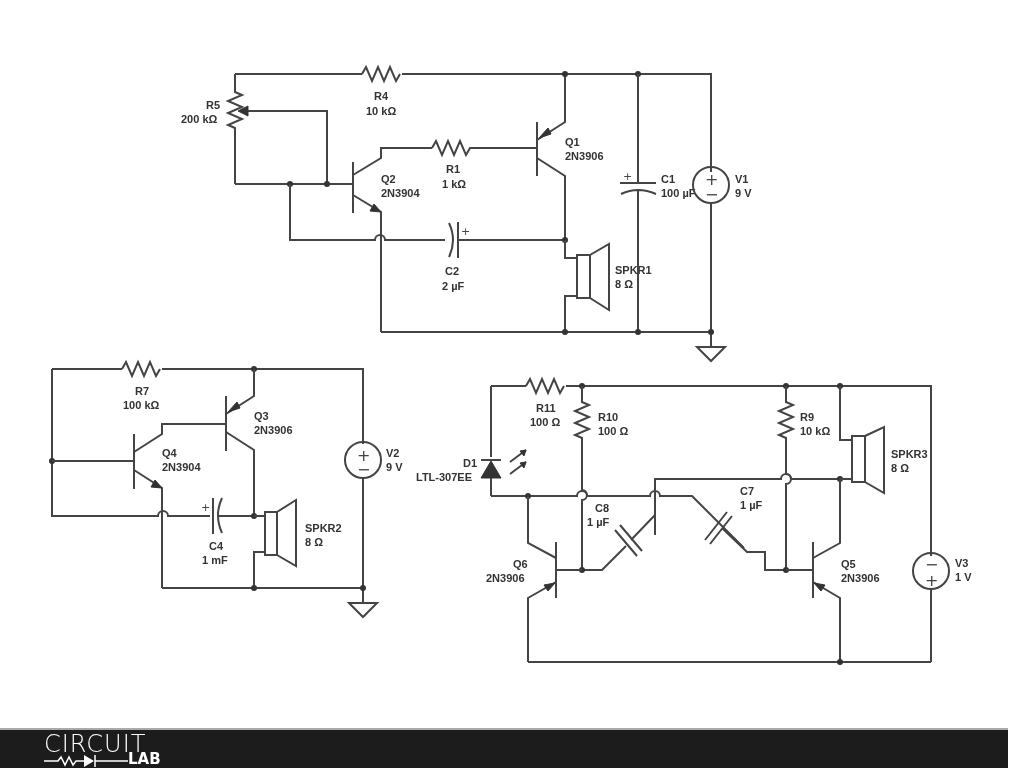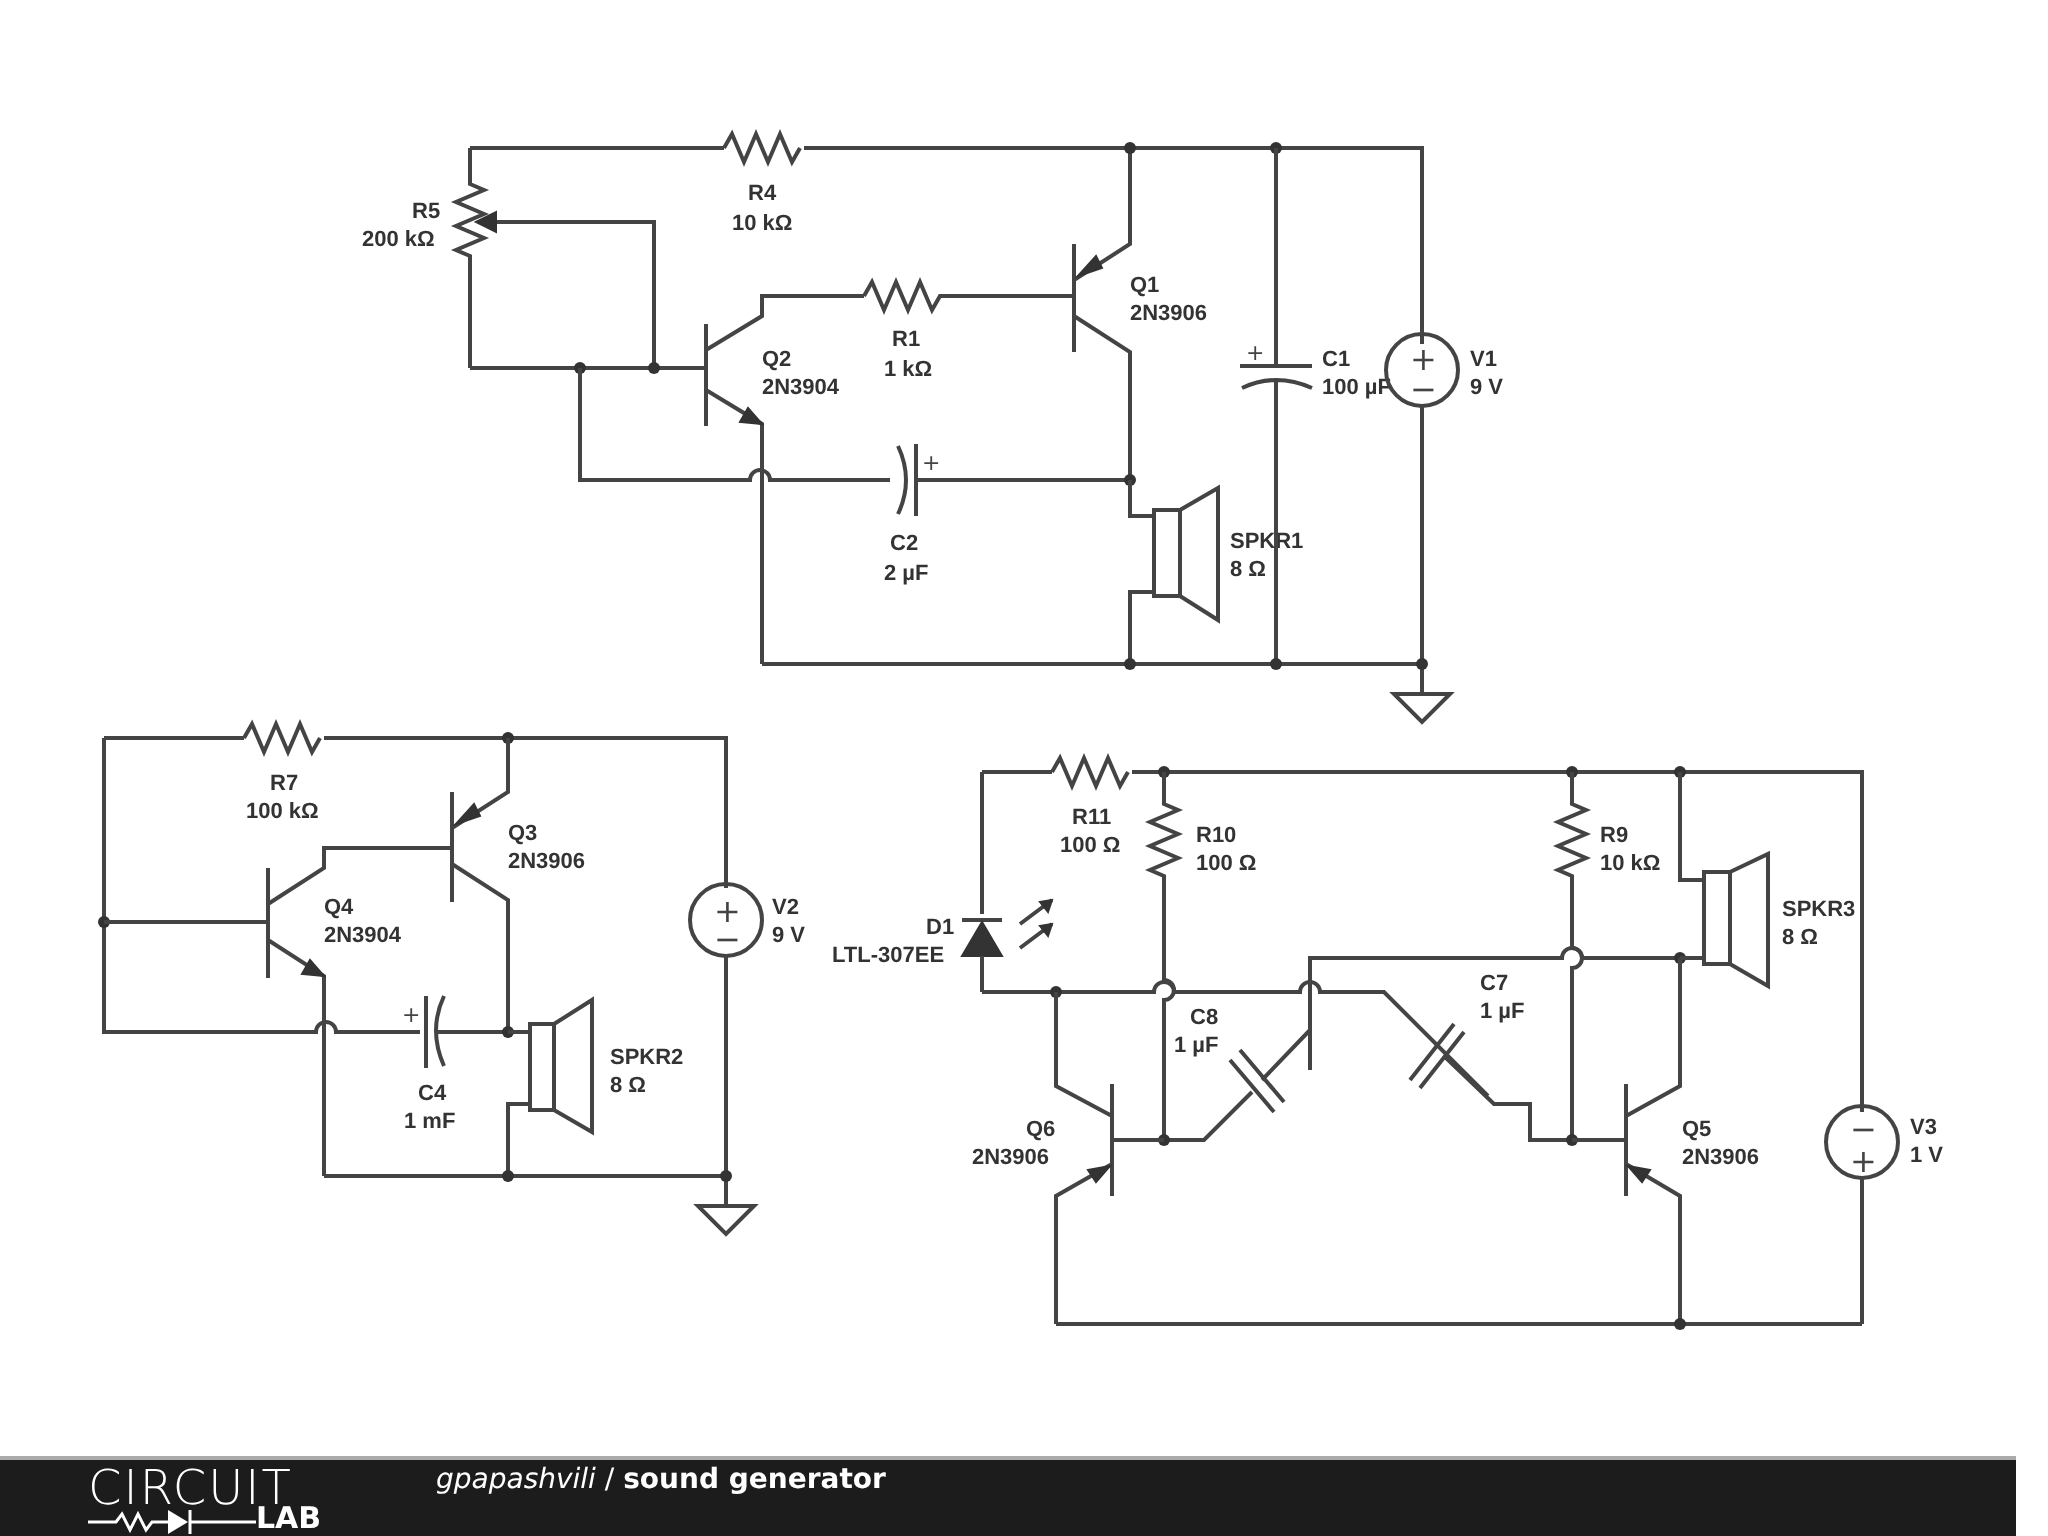--- a/index.html
+++ b/index.html
@@ -275,16 +275,13 @@
 </svg>
 
 <div id="footer">
   <div id="logo-text-top">CIRCUIT</div>
   <svg id="logo-symbol" width="84" height="14">
     <path d="M0,7 H14 l3,-4 l4,8 l4,-8 l4,8 l3,-4 H40" stroke="#fff" stroke-width="1.5" fill="none"></path>
     <polygon points="40,1 40,13 50,7" fill="#fff"></polygon>
     <path d="M51,1 V13 M51,7 H84" stroke="#fff" stroke-width="1.5"></path>
   </svg>
   <div id="logo-text-lab">LAB</div>
-  <div id="footer-title">
-    <span class="user">gpapashvili</span><span> / </span><span class="name">sound generator</span>
-  </div>
 </div>
 
 </body></html>

